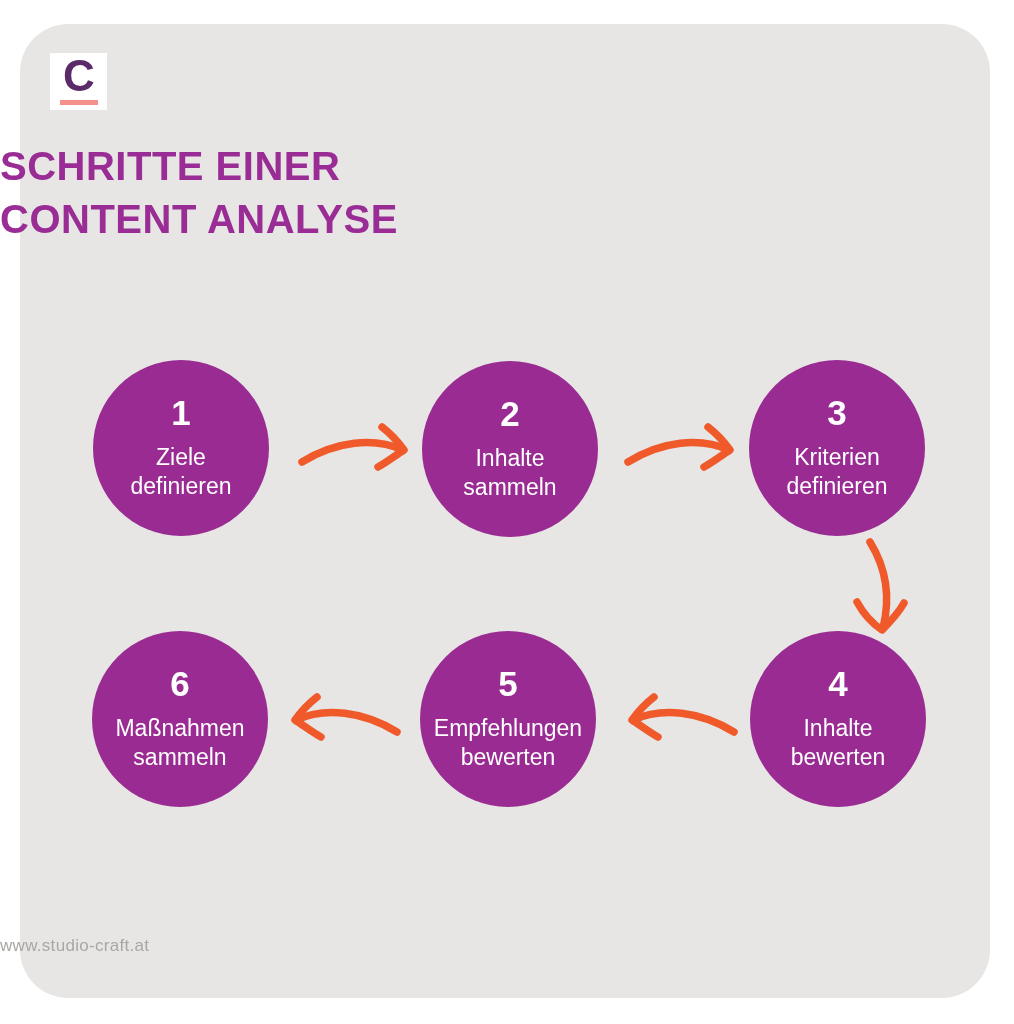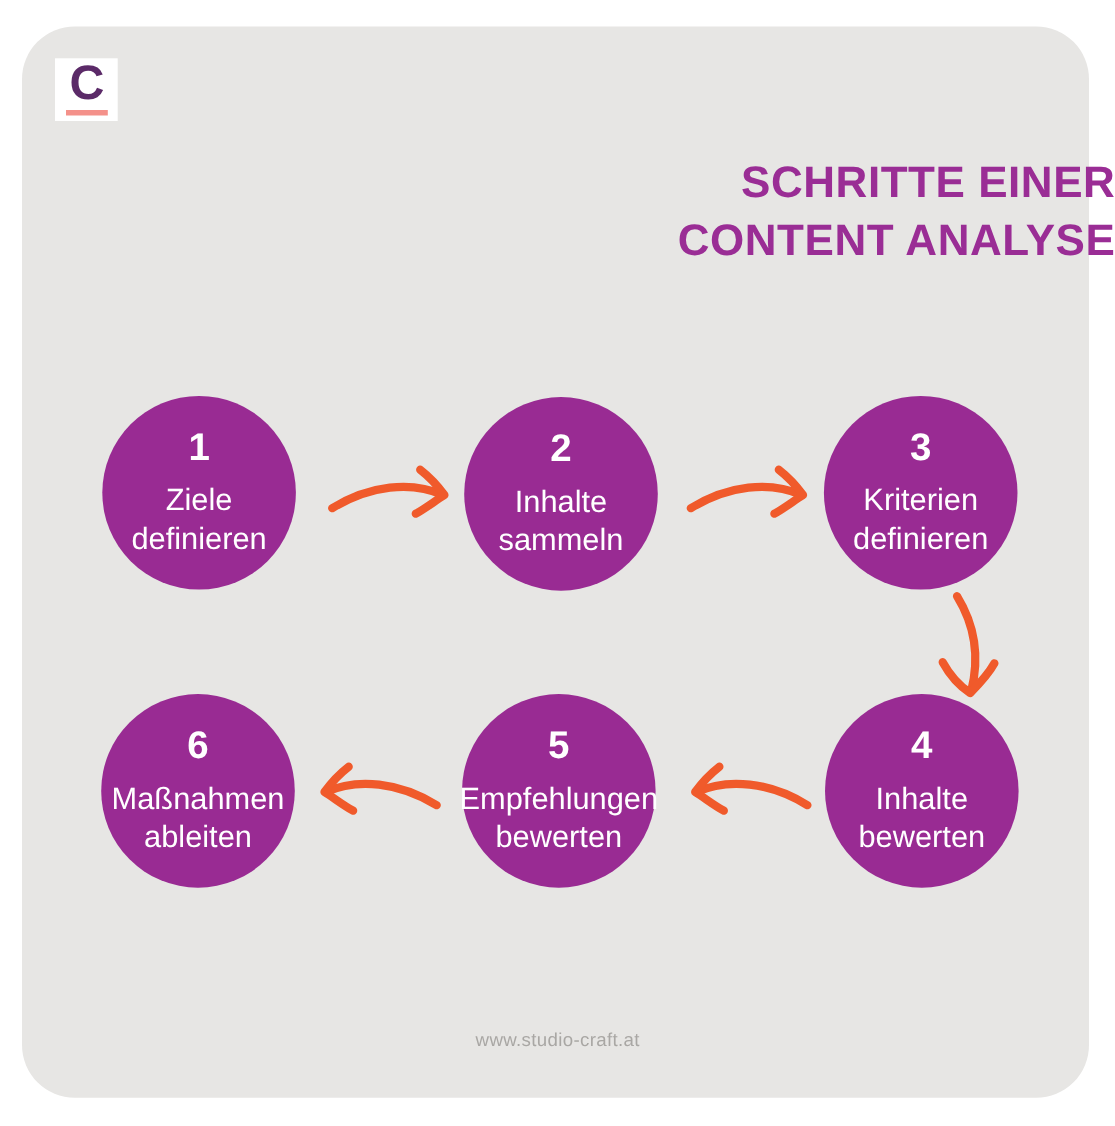--- a/index.html
+++ b/index.html
@@ -36,21 +36,21 @@
   }
   .logo-underline {
     width: 38px; height: 5px;
     background: var(--logo-underline, #F4918A);
     margin-top: 2px;
   }
 
   
   .title {
     position: absolute; left: 0; right: 0; top: 140px;
-    text-align: right;
+    text-align: left;
     color: var(--title, #9A2D95);
     font-size: 40px; font-weight: 800;
     letter-spacing: 0.5px;
     line-height: 1.33;
     white-space: pre-line;
   }
 
   
   .circle {
     position: absolute;
@@ -61,21 +61,21 @@
     display: flex; flex-direction: column;
     align-items: center; justify-content: center;
     text-align: center;
   }
   .circle .num {
     font-size: 35px; font-weight: 700;
     line-height: 1;
     margin-bottom: 13px;
   }
   .circle .label {
-    font-size: 28px; font-weight: 500;
+    font-size: 23px; font-weight: 500;
     line-height: 1.25;
     white-space: pre-line;
   }
   .c1 { left: 93px;  top: 360px; }
   .c2 { left: 422px; top: 361px; }
   .c3 { left: 749px; top: 360px; }
   .c4 { left: 750px; top: 631px; }
   .c5 { left: 420px; top: 631px; }
   .c6 { left: 92px;  top: 631px; }
 
@@ -91,21 +91,20 @@
   }
   .a12 { left: 296px; top: 412px; }
   .a23 { left: 622px; top: 412px; }
   .a34 { left: 845px; top: 536px; }
   .a45 { left: 625px; top: 682px; transform: scaleX(-1); }
   .a56 { left: 288px; top: 682px; transform: scaleX(-1); }
 
   
   .footer {
     position: absolute; left: 0; right: 0; top: 936px;
-    text-align: center;
     color: var(--footer-text, #A9A7A4);
     font-size: 17px; font-weight: 500;
     letter-spacing: 0.3px;
   }
 </style>
 </head>
 <body>
 
 <div class="page">
   <div class="card"></div>
@@ -139,21 +138,21 @@
 bewerten</div>
   </div>
   <div class="circle c5">
     <div class="num">5</div>
     <div class="label">Empfehlungen
 bewerten</div>
   </div>
   <div class="circle c6">
     <div class="num">6</div>
     <div class="label">Maßnahmen
-ableiten</div>
+sammeln</div>
   </div>
 
   <div class="arrow a12">
     <svg width="115" height="70" viewBox="0 0 115 70">
       <path d="M6,50 C40,29 78,25 107,38"></path>
       <path d="M86,15 C95,22 103,31 108,38 C100,43 91,50 82,55"></path>
     </svg>
   </div>
   <div class="arrow a23">
     <svg width="115" height="70" viewBox="0 0 115 70">

